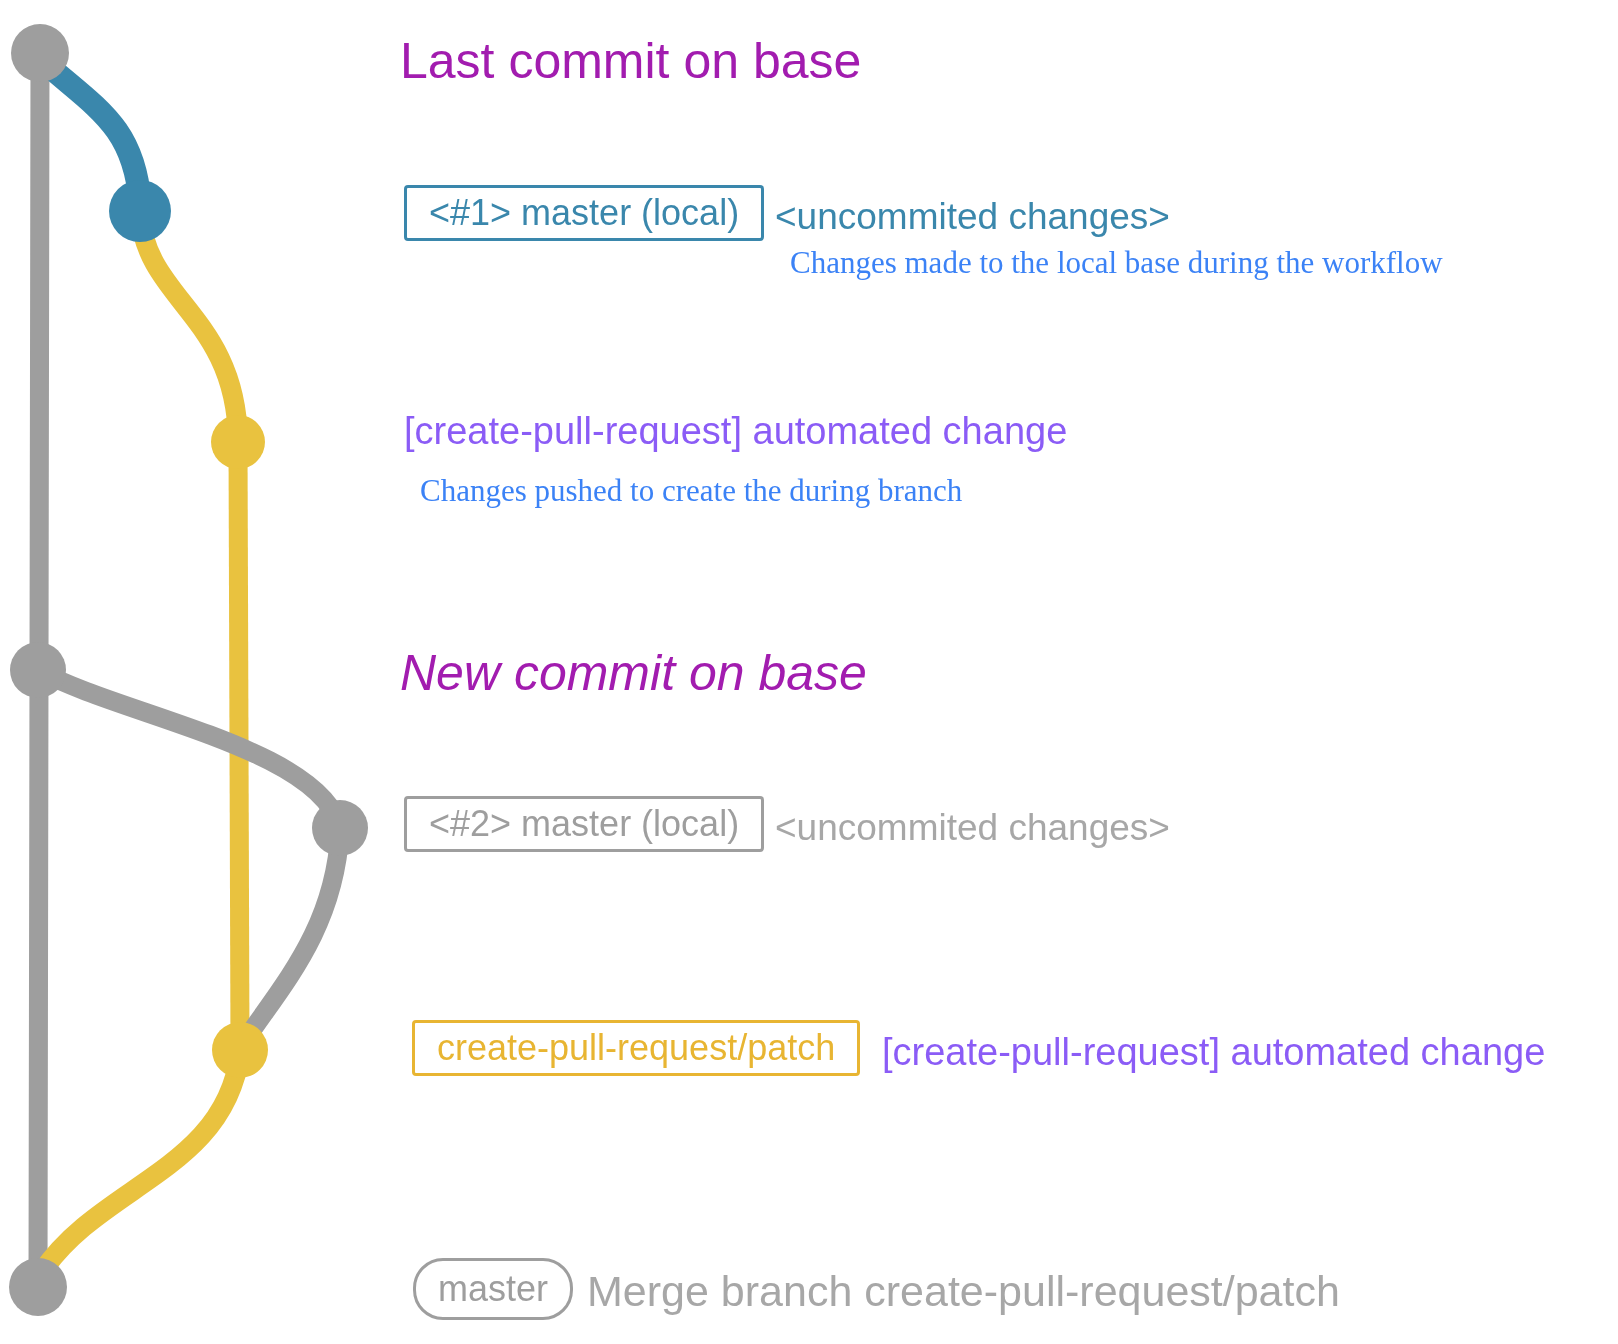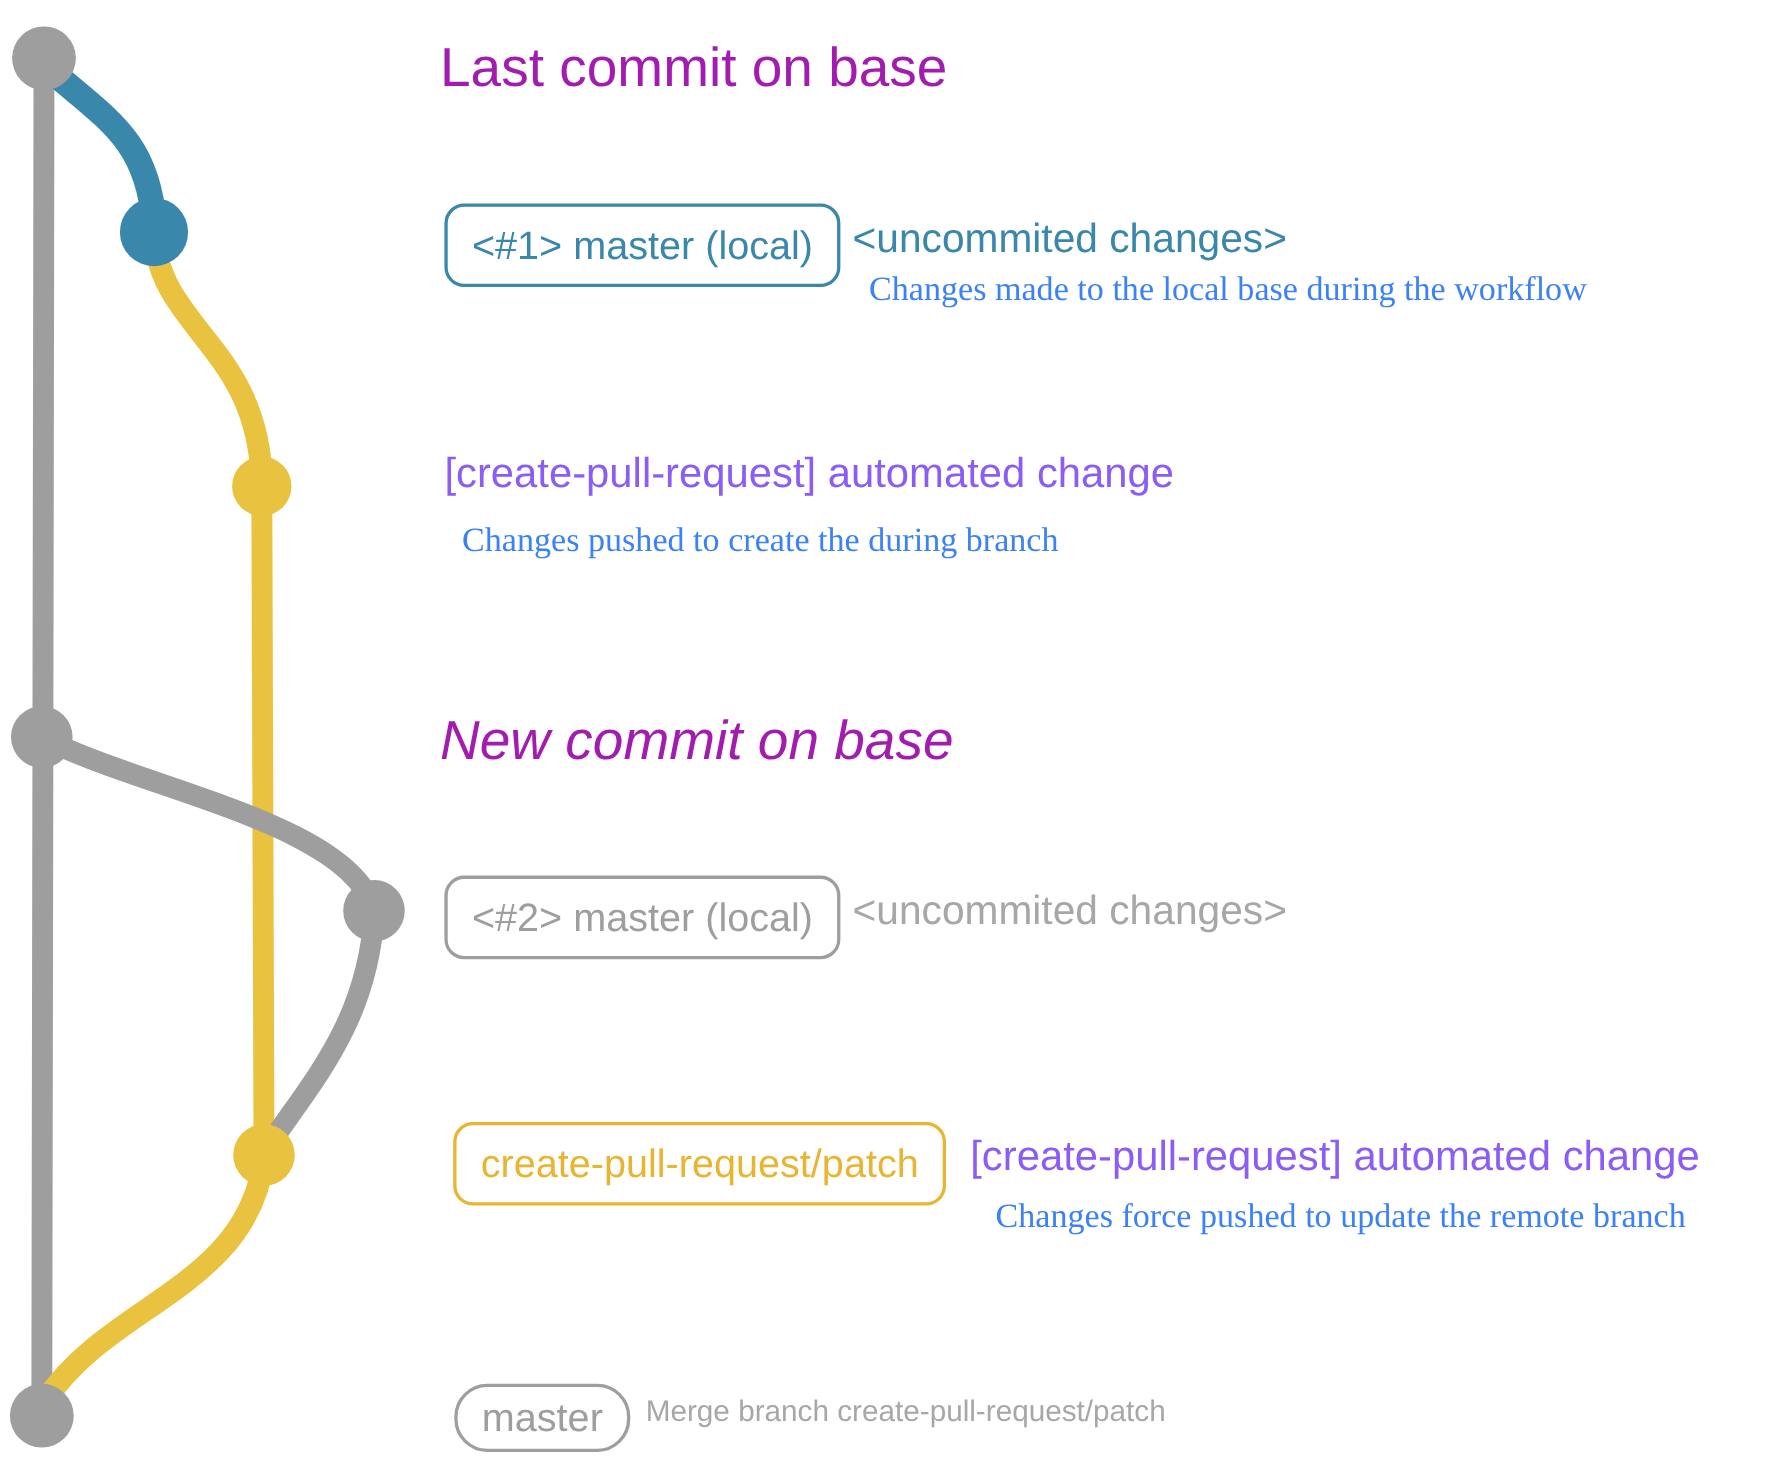--- a/index.html
+++ b/index.html
@@ -1,22 +1,22 @@
 <!DOCTYPE html>
 <html><head>
 <meta charset="utf-8">
 <style>
   html,body{margin:0;padding:0;background:#ffffff;}
   body{width:1618px;height:1344px;font-family:"Liberation Sans",sans-serif;}
   .stage{position:relative;width:1618px;height:1344px;overflow:hidden;background:#ffffff;}
   svg.graph{position:absolute;left:0;top:0;display:block;}
 
   .note{position:absolute;font-size:50px;line-height:1;color:#a21caf;white-space:nowrap;}
-  .badge{position:absolute;box-sizing:border-box;height:76px;display:flex;align-items:center;
-         justify-content:center;padding:0 22px;border:3px solid #9e9e9e;border-radius:18px;
+  .badge{position:absolute;box-sizing:border-box;height:56px;display:flex;align-items:center;
+         justify-content:center;padding:0 22px;border:3px solid #9e9e9e;border-radius:4px;
          font-size:36px;line-height:1;white-space:nowrap;color:#9e9e9e;background:#ffffff;}
   .badge.blue{border-color:#3a87ac;color:#3a87ac;}
   .badge.yellow{border-color:#e8b532;color:#e8b532;}
   .badge.small{height:62px;border-radius:30px;}
   .msg{position:absolute;font-size:37px;line-height:1;white-space:nowrap;}
   .msg.blue{color:#3a87ac;}
   .msg.gray{color:#a7a7a7;}
   .msg.yellow{color:#8b5cf6;font-size:38px;}
   .desc{position:absolute;font-family:"Liberation Serif",serif;font-size:31px;line-height:1.1;
         color:#3b82f6;white-space:nowrap;}
@@ -60,18 +60,17 @@
   <div class="msg yellow" style="left:404px;top:412px;">[create-pull-request] automated change</div>
   <div class="desc" style="left:420px;top:474px;">Changes pushed to create the during branch</div>
 
   <div class="note" style="left:400px;top:648px;font-style:italic;">New commit on base</div>
 
   <div class="badge" style="left:404px;top:796px;">&lt;#2&gt; master (local)</div>
   <div class="msg gray" style="left:775px;top:809px;">&lt;uncommited changes&gt;</div>
 
   <div class="badge yellow" style="left:396px;top:1020px;margin-left:16px;">create-pull-request/patch</div>
   <div class="msg yellow" style="left:882px;top:1033px;">[create-pull-request] automated change</div>
-  <div class="desc" style="left:905px;top:1088px;">Changes force pushed to update the remote branch</div>
 
   <div class="badge small" style="left:413px;top:1258px;">master</div>
-  <div class="msg gray" style="left:587px;top:1270px;font-size:27px;">Merge branch create-pull-request/patch</div>
+  <div class="msg gray" style="left:587px;top:1270px;font-size:43px;">Merge branch create-pull-request/patch</div>
 
 </div>
 
 </body></html>

